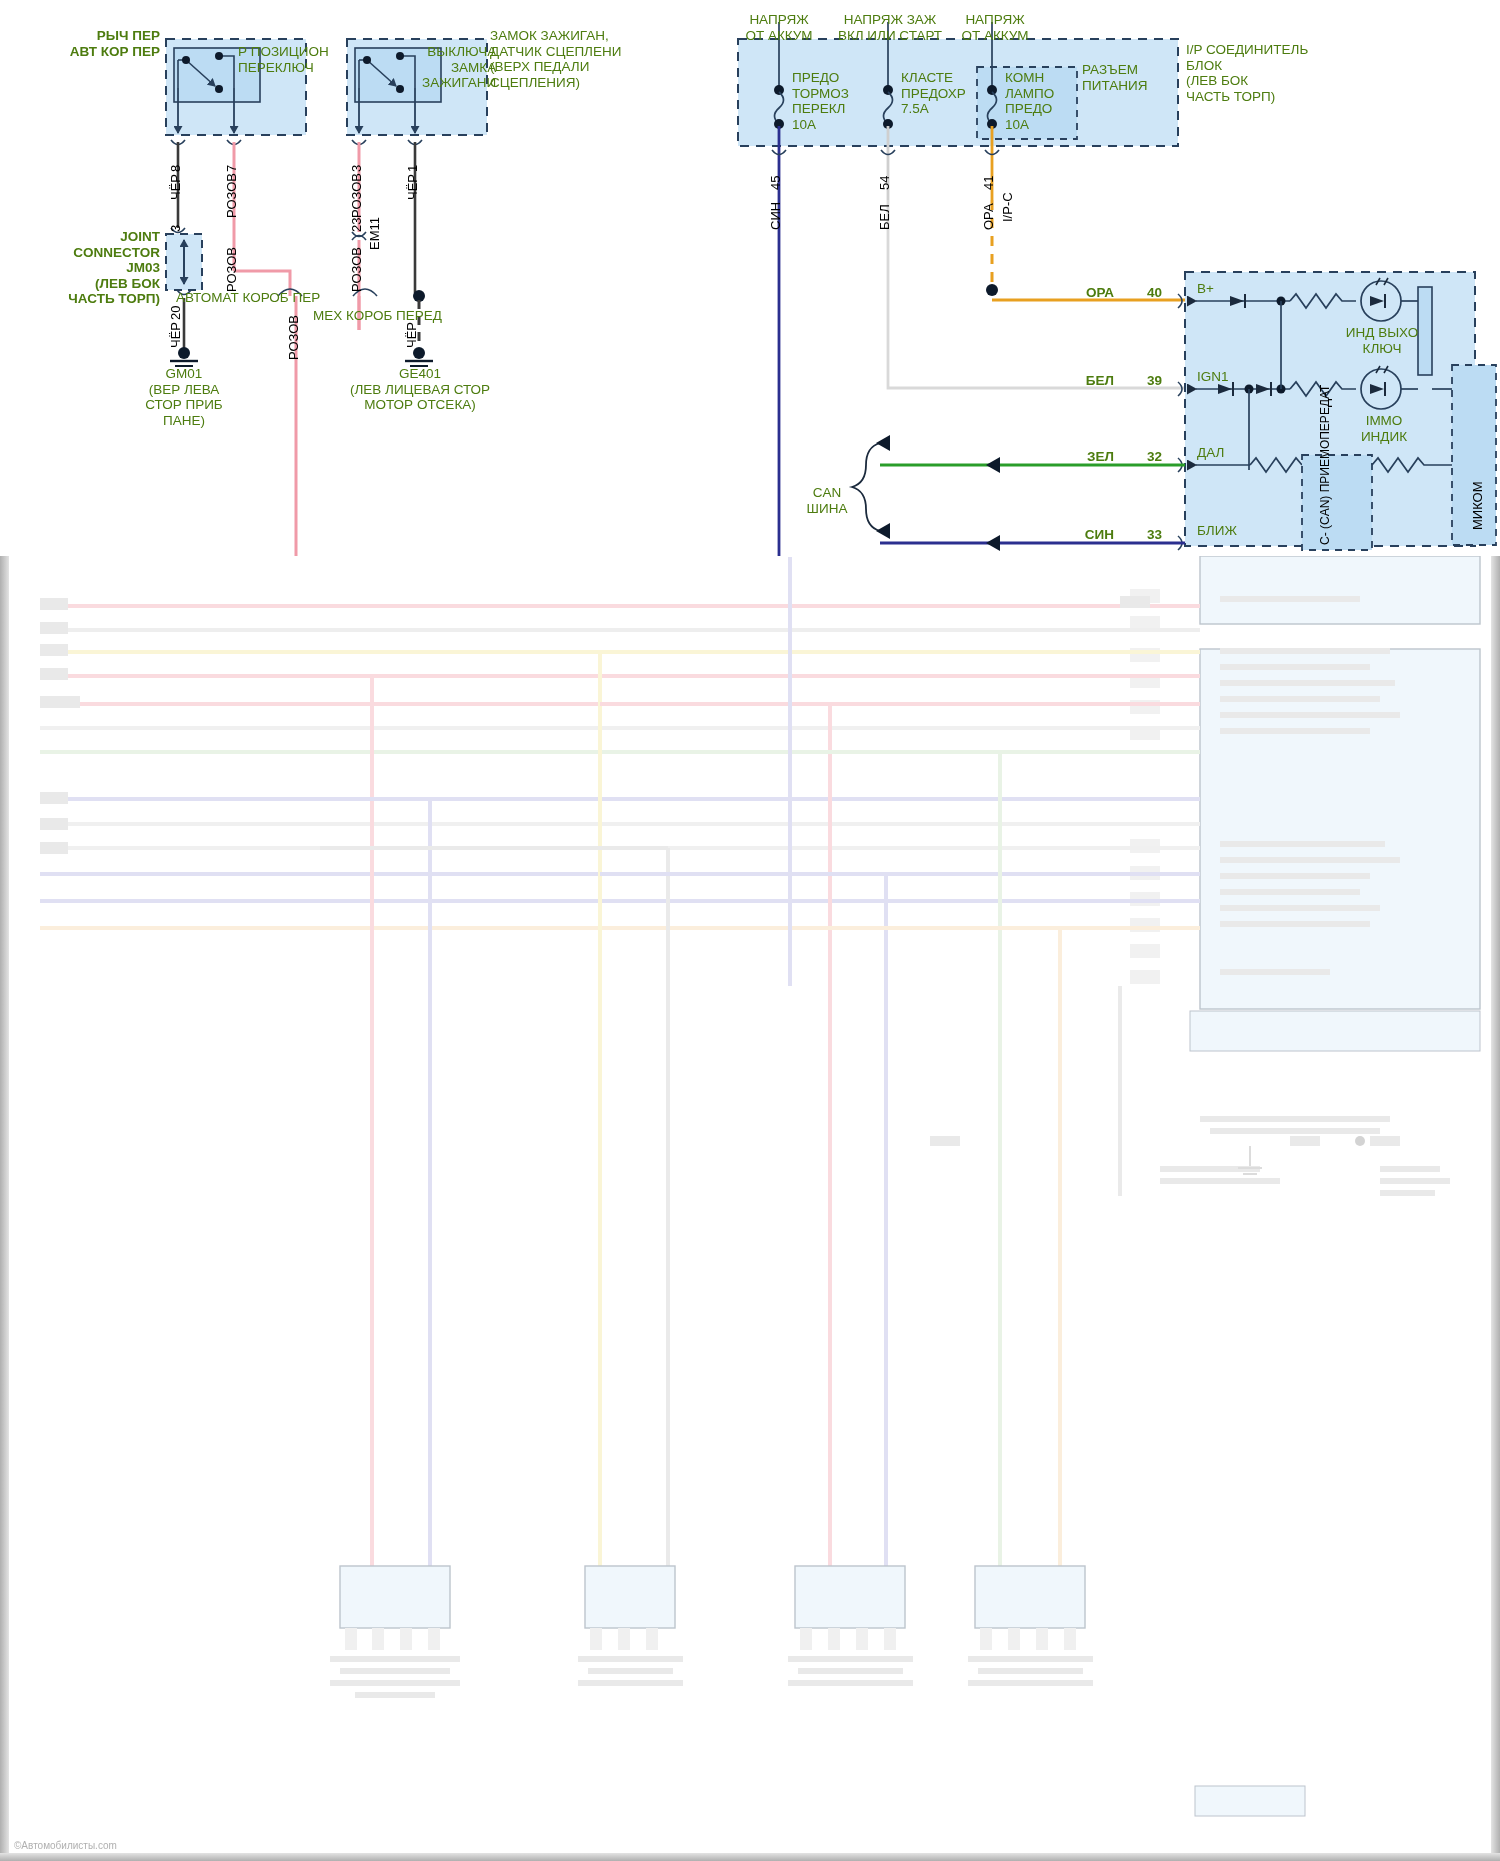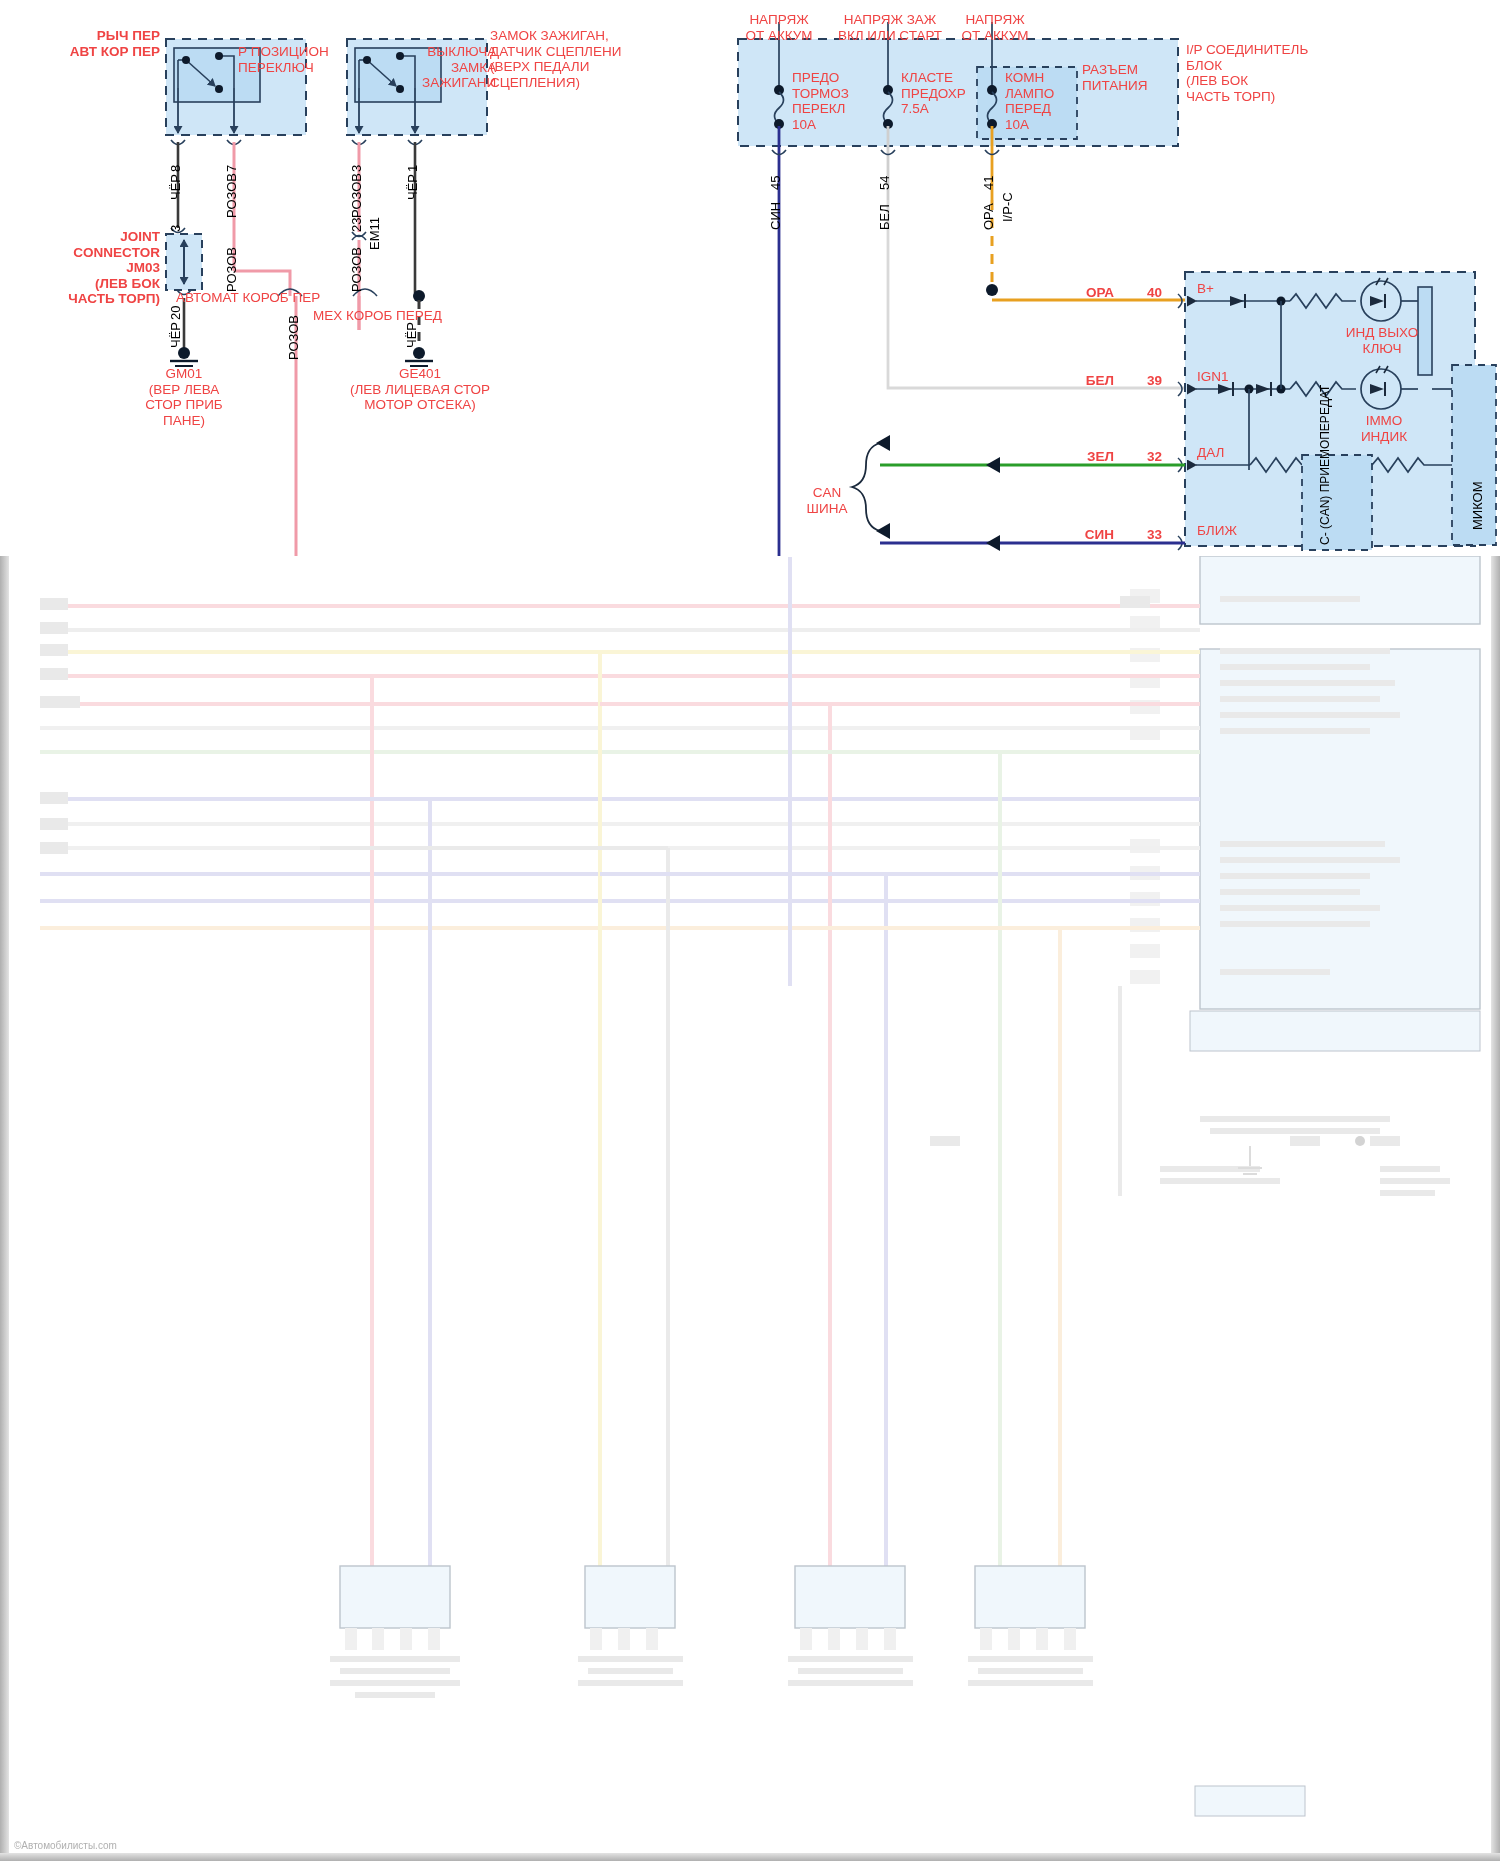--- a/index.html
+++ b/index.html
@@ -1,18 +1,18 @@
 <!DOCTYPE html>
 <html><head>
 <meta charset="utf-8">
 <style>
   html,body{margin:0;padding:0;background:#ffffff;}
   body{font-family:"Liberation Sans","DejaVu Sans",sans-serif;}
   #root{position:relative;width:1500px;height:1861px;overflow:hidden;background:#fff;}
-  .lbl{position:absolute;font-size:13.5px;color:#ef4444;line-height:15.5px;white-space:pre;}
+  .lbl{position:absolute;font-size:13.5px;color:#4d7c0f;line-height:15.5px;white-space:pre;}
   .lbl.c{text-align:center;}
   .lbl.r{text-align:right;font-weight:bold;}
   .vlbl{position:absolute;font-size:13px;color:#000;white-space:nowrap;
         transform:rotate(-90deg);transform-origin:0 0;}
   .top-section{position:absolute;left:0;top:0;width:1500px;height:556px;background:#fff;z-index:5;}
   .bot-section{position:absolute;left:0;top:556px;width:1500px;height:1305px;z-index:1;
                background:#fff;}
   .faded{opacity:.30;}
   .frameL{position:absolute;left:0;top:556px;width:9px;height:1305px;
           background:linear-gradient(90deg,#8d8d8d,#d8d8d8);}
@@ -408,21 +408,21 @@
 
     <div class="lbl" style="left:792px;top:70px;">ПРЕДО
 ТОРМОЗ
 ПЕРЕКЛ
 10А</div>
     <div class="lbl" style="left:901px;top:70px;">КЛАСТЕ
 ПРЕДОХР
 7.5А</div>
     <div class="lbl" style="left:1005px;top:70px;">КОМН
 ЛАМПО
-ПЕРЕД
+ПРЕДО
 10А</div>
 
     <div class="lbl" style="left:1082px;top:62px;">РАЗЪЕМ
 ПИТАНИЯ</div>
     <div class="lbl" style="left:1186px;top:42px;">I/P СОЕДИНИТЕЛЬ
 БЛОК
 (ЛЕВ БОК
 ЧАСТЬ ТОРП)</div>
 
     <div class="vlbl" style="left:768px;top:190px;">45</div>

